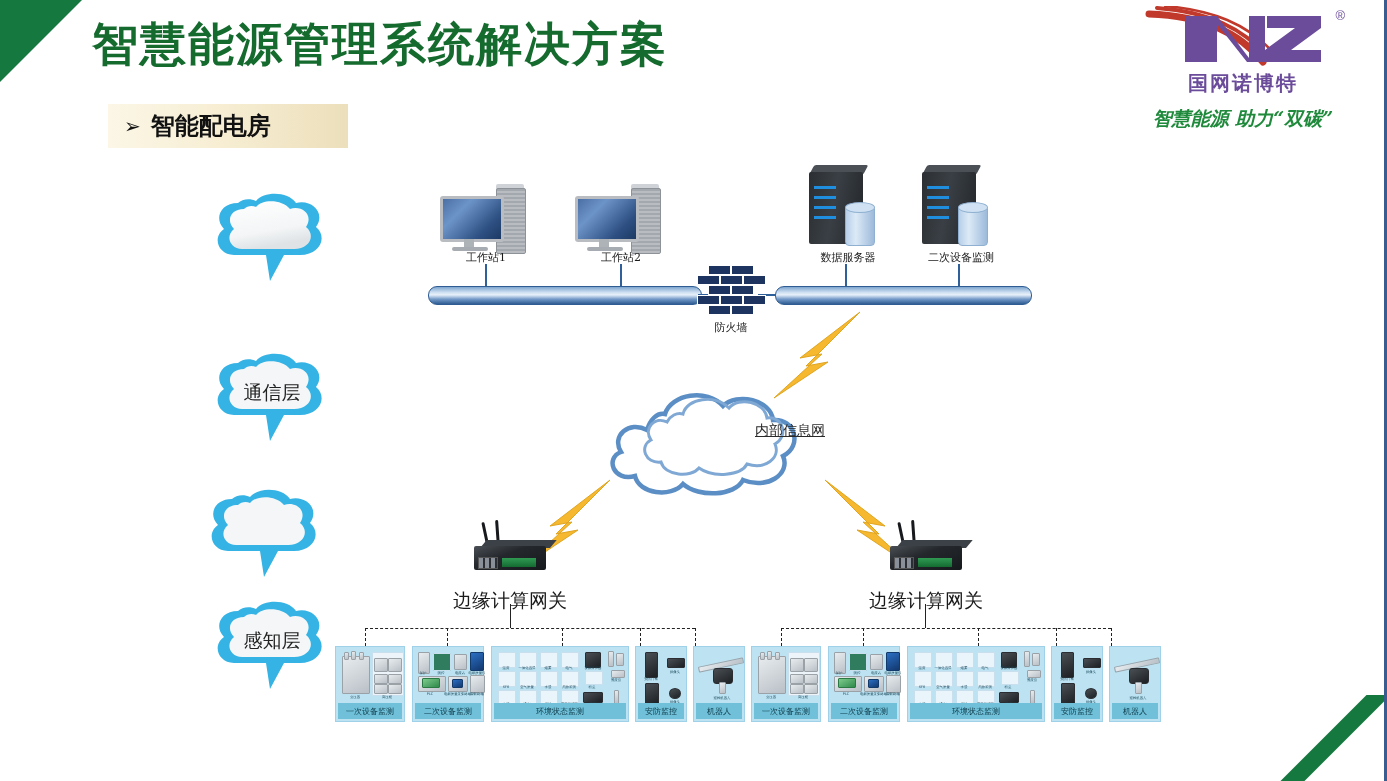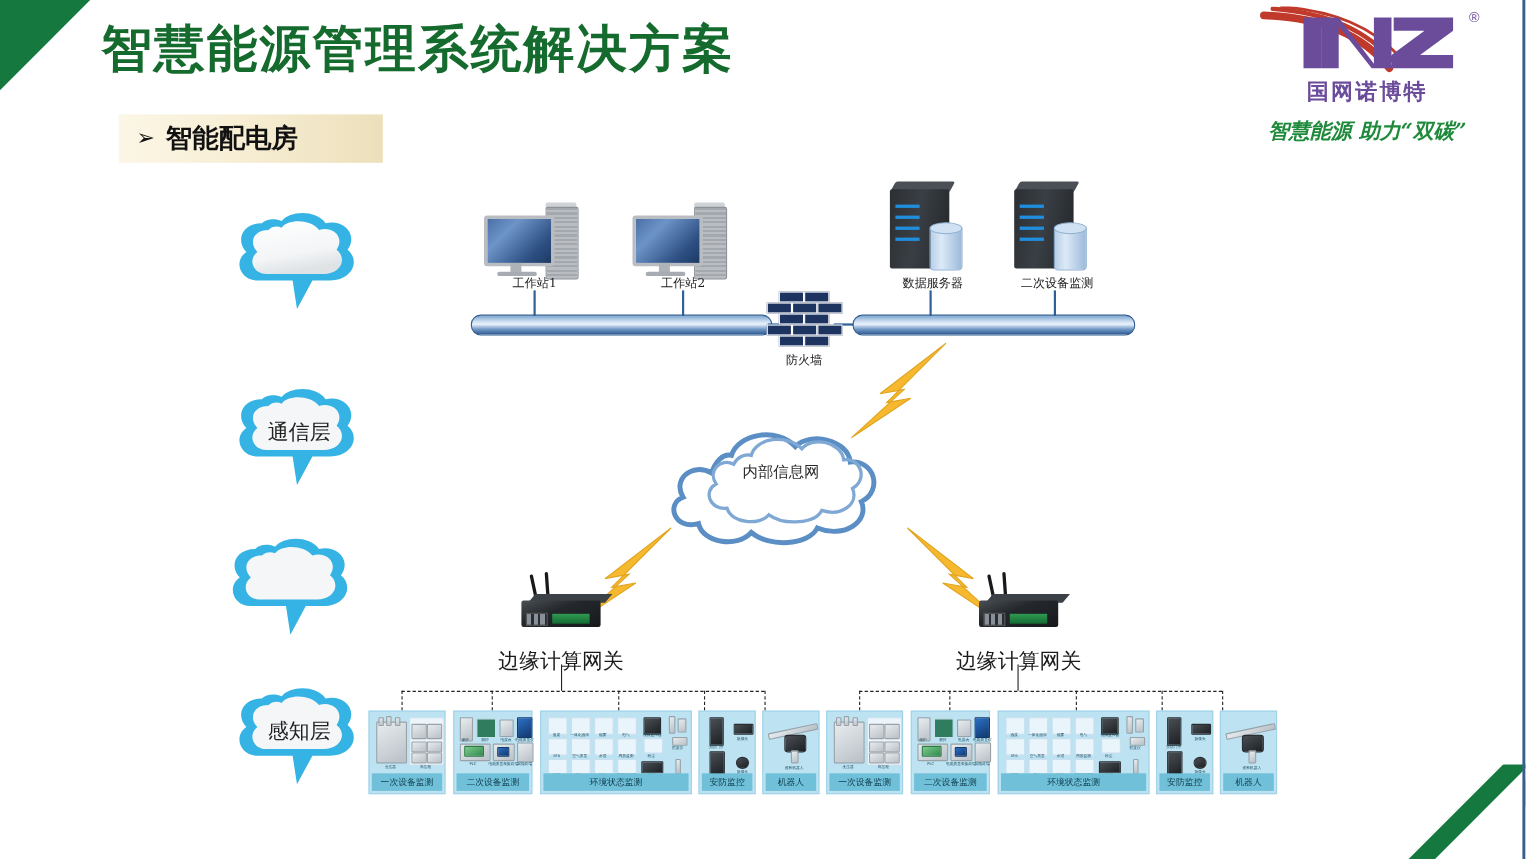--- a/index.html
+++ b/index.html
@@ -134,23 +134,23 @@
   .hline{position:absolute;height:2px;background:#2f6099;}
 
   
   .fw{position:absolute;width:46px;height:64px;}
   .fw .brow{position:absolute;left:0;width:46px;height:10px;}
   .fw .brick{position:absolute;height:10px;background:#1d3461;border:1px solid #fff;box-sizing:border-box;}
 
   
   .netcloud{position:absolute;left:595px;top:378px;width:230px;height:125px;}
   .netcloud .ctext{
-    position:absolute;left:0;top:42px;width:230px;text-align:center;
+    position:absolute;left:0;top:42px;width:230px;text-align:right;
     font-family:"DejaVu Serif","Liberation Serif",serif;
-    font-size:14px;color:#2a2a2a;line-height:20px;
+    font-size:14px;color:#2a2a2a;line-height:20px;text-decoration:underline;
   }
 
   
   .gw{position:absolute;width:90px;height:52px;}
   .gw .box{
     position:absolute;left:12px;top:16px;width:72px;height:24px;
     background:linear-gradient(160deg,#4a4f55 0%,#24282c 40%,#16191c 100%);
     border-radius:2px;
   }
   .gw .boxtop{
@@ -254,21 +254,21 @@
 
   <div class="bubble" style="left:206px;top:492px;">
     <svg class="bub-svg" width="140" height="104" viewBox="0 0 140 104">
       <g transform="translate(4,3)">
         <path d="M30 10 C12 10, 6 26, 16 36 C4 44, 10 62, 26 62 L58 62 L62 88 L76 62 L92 62 C112 62, 120 44, 108 34 C118 20, 104 6, 88 10 C80 -2, 56 -2, 48 8 C42 5, 34 6, 30 10 Z" fill="#34b3e4"></path>
         <path d="M36 16 C22 16, 18 28, 26 36 C17 43, 22 56, 34 56 L86 56 C102 56, 108 42, 98 34 C106 22, 94 12, 82 16 C74 6, 54 6, 48 14 C44 12, 39 13, 36 16 Z" fill="#f4f6f7"></path>
       </g>
     </svg>
   </div>
 
-  <div class="bubble" style="left:212px;top:628px;">
+  <div class="bubble" style="left:212px;top:604px;">
     <svg class="bub-svg" width="140" height="104" viewBox="0 0 140 104">
       <g transform="translate(4,3)">
         <path d="M30 10 C12 10, 6 26, 16 36 C4 44, 10 62, 26 62 L58 62 L62 88 L76 62 L92 62 C112 62, 120 44, 108 34 C118 20, 104 6, 88 10 C80 -2, 56 -2, 48 8 C42 5, 34 6, 30 10 Z" fill="#34b3e4"></path>
         <path d="M36 16 C22 16, 18 28, 26 36 C17 43, 22 56, 34 56 L86 56 C102 56, 108 42, 98 34 C106 22, 94 12, 82 16 C74 6, 54 6, 48 14 C44 12, 39 13, 36 16 Z" fill="#f4f6f7"></path>
       </g>
     </svg>
     <div class="lbl">感知层</div>
   </div>
 
   <div class="ws" style="left:440px;top:188px;">

